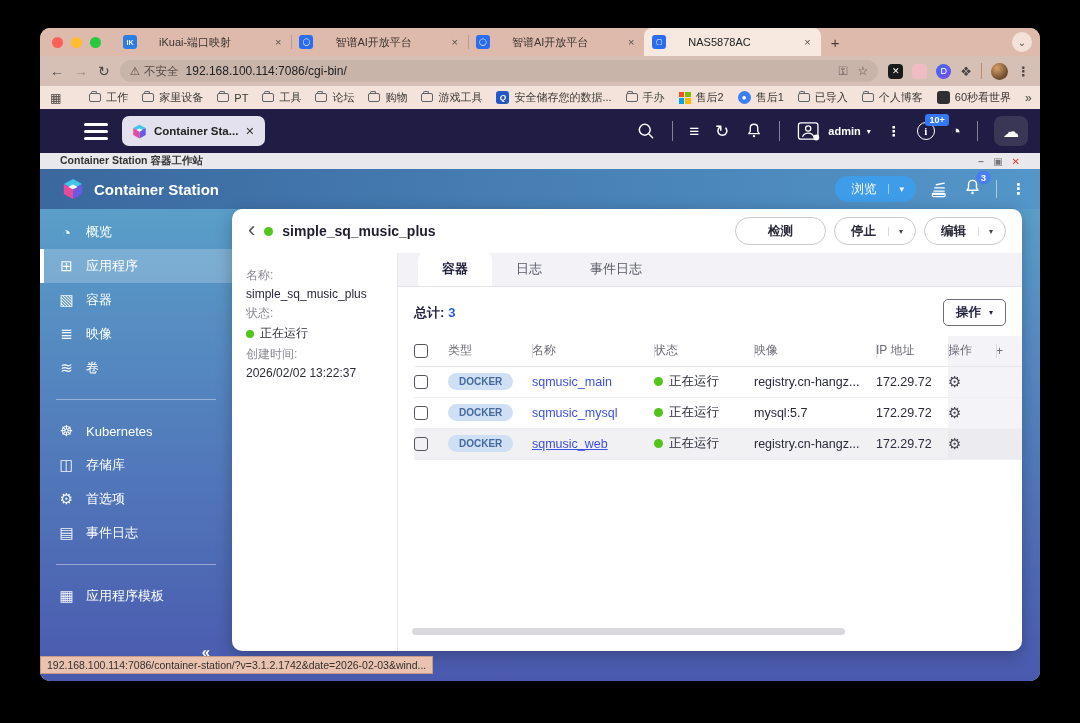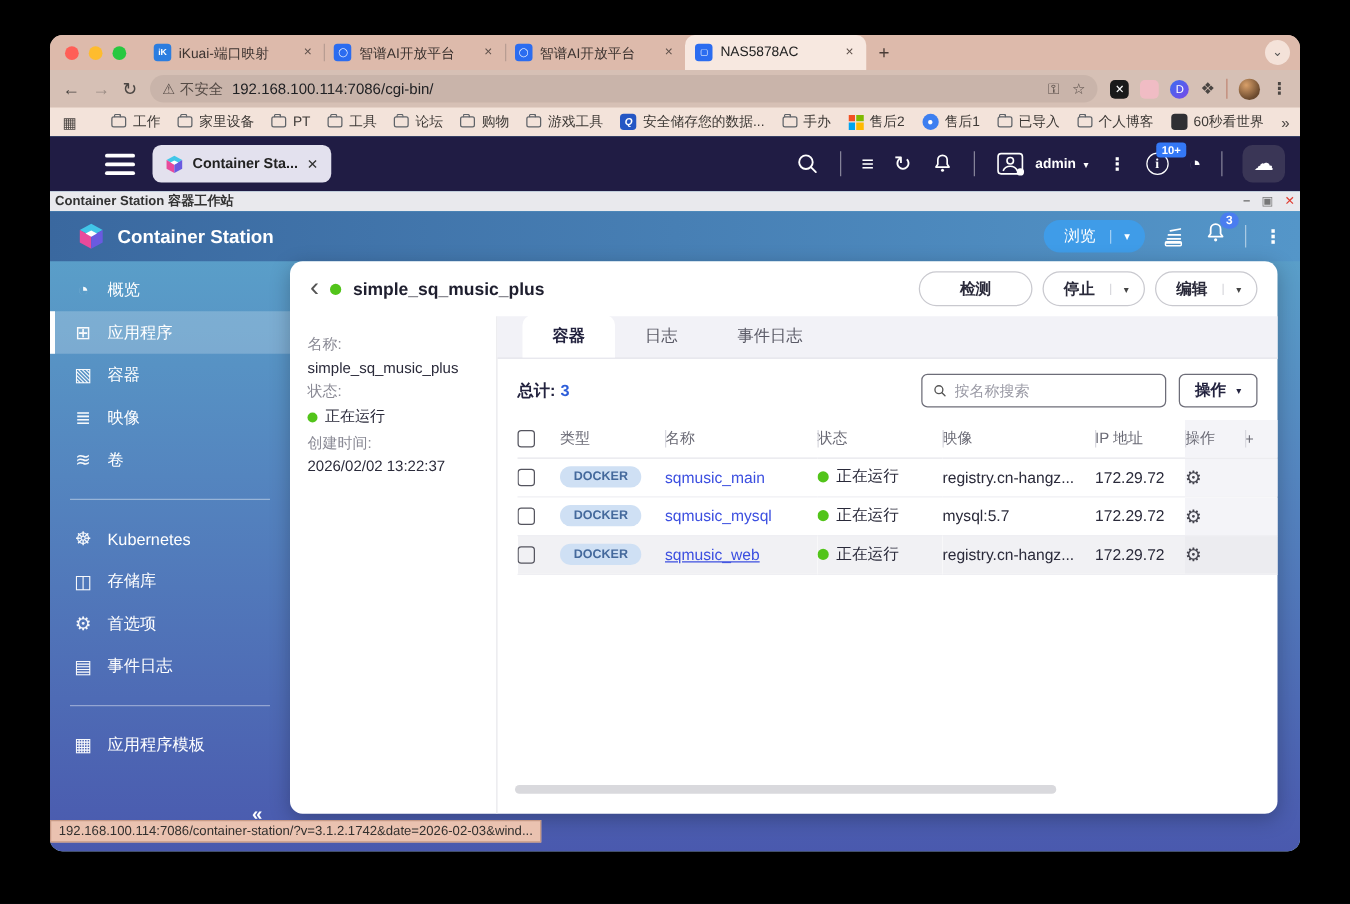--- a/index.html
+++ b/index.html
@@ -9,21 +9,21 @@
 
   
   .browser { position:absolute; left:40px; top:28px; width:1000px; height:653px;
     border-radius:10px; overflow:hidden; background:#d9bcae; }
 
   
   .tabstrip { height:28px; background:#ddbaab; display:flex; align-items:center; padding:0 8px 0 12px; }
   .traffic { display:flex; gap:8px; margin-right:14px; }
   .traffic span { width:11px; height:11px; border-radius:50%; display:block; }
   .t-red{background:#ff5f57;} .t-yel{background:#febc2e;} .t-grn{background:#28c840;}
-  .tab { display:flex; align-items:center; gap:6px; height:24px; padding:0 8px; min-width:0;
+  .tab { display:flex; align-items:center; gap:22px; height:24px; padding:0 8px; min-width:0;
     font-size:11px; color:#3c3330; position:relative; }
   .tab .sep{ position:absolute; right:-1px; top:5px; height:14px; width:1px; background:#b89d92;}
   .tab.active { background:#f7e8e0; border-radius:8px 8px 0 0; height:28px; align-self:flex-end; color:#222; }
   .tab .favicon { width:14px; height:14px; border-radius:3px; flex:none; display:flex; align-items:center; justify-content:center;
     color:#fff; font-size:7px; font-weight:bold; }
   .fav-ik{background:#2b7de0;} .fav-zp{background:#2b6cf0;} .fav-nas{background:#2b6cf0;}
   .tab .label { white-space:nowrap; overflow:hidden; text-overflow:ellipsis; width:92px; }
   .tab .close { font-size:11px; color:#5d4f49; padding:0 2px; }
   .newtab { font-size:15px; color:#4a3c36; margin-left:10px; }
   .tab-search { margin-left:auto; width:20px; height:20px; border-radius:50%; background:#f4e2d9;
@@ -80,21 +80,21 @@
   .nas-div { width:1px; height:20px; background:rgba(255,255,255,0.45); }
   .nas-user { display:flex; align-items:center; gap:6px; font-size:11px; font-weight:bold; }
   .glyph-ico { font-size:17px; line-height:1; color:#fff; }
   .info-wrap { position:relative; }
   .badge-10 { position:absolute; top:-8px; right:-14px; background:#3478f6; color:#fff; font-size:9px;
     font-weight:bold; padding:1px 4px; border-radius:3px; }
   .cloud-box { width:34px; height:30px; background:#3a3656; border-radius:8px; display:flex;
     align-items:center; justify-content:center; font-size:16px; }
 
   
-  .wintitle { height:16px; background:#e9e9ed; display:flex; align-items:center; padding:0 4px;
+  .wintitle { height:16px; background:#e9e9ed; display:flex; align-items:center; padding:0 20px;
     font-size:10.5px; font-weight:bold; color:#333; }
   .win-controls { margin-left:auto; display:flex; gap:9px; font-size:10px; align-items:center; }
   .win-controls span { color:#777; }
   .win-controls .wc-close { color:#e03c31; font-weight:bold; }
 
   
   .cspage { position:relative; height:513px; background:linear-gradient(180deg,#5ba4cb 0%,#4a59ae 100%); }
   .cs-header { height:40px; background:linear-gradient(90deg,#3a689f,#5496c9); display:flex; align-items:center;
     padding:0 14px; }
   .cs-logo { width:22px; height:22px; margin:0 10px 0 8px; }
@@ -499,27 +499,20 @@
                   <div class="itab">日志</div>
                   <div class="itab">事件日志</div>
                 </div>
 
                 <div class="content-pad">
                   <div class="table-toolbar">
                     <span class="total">
                       <span>总计:</span><b>3</b>
                     </span>
                     <div class="tt-right">
-                      <div class="search-box">
-                        <svg width="13" height="13" viewBox="0 0 24 24">
-                          <circle cx="10.5" cy="10.5" r="6.5" fill="none" stroke="#555" stroke-width="2.2"></circle>
-                          <line x1="15.5" y1="15.5" x2="20.5" y2="20.5" stroke="#555" stroke-width="2.2" stroke-linecap="round"></line>
-                        </svg>
-                        <input type="text" placeholder="按名称搜索" style="">
-                      </div>
                       <div class="op-btn">
                         <span>操作</span>
                         <span class="caret">▾</span>
                       </div>
                     </div>
                   </div>
 
                   <table class="ctable">
                     <colgroup>
                       <col style="width:34px">

